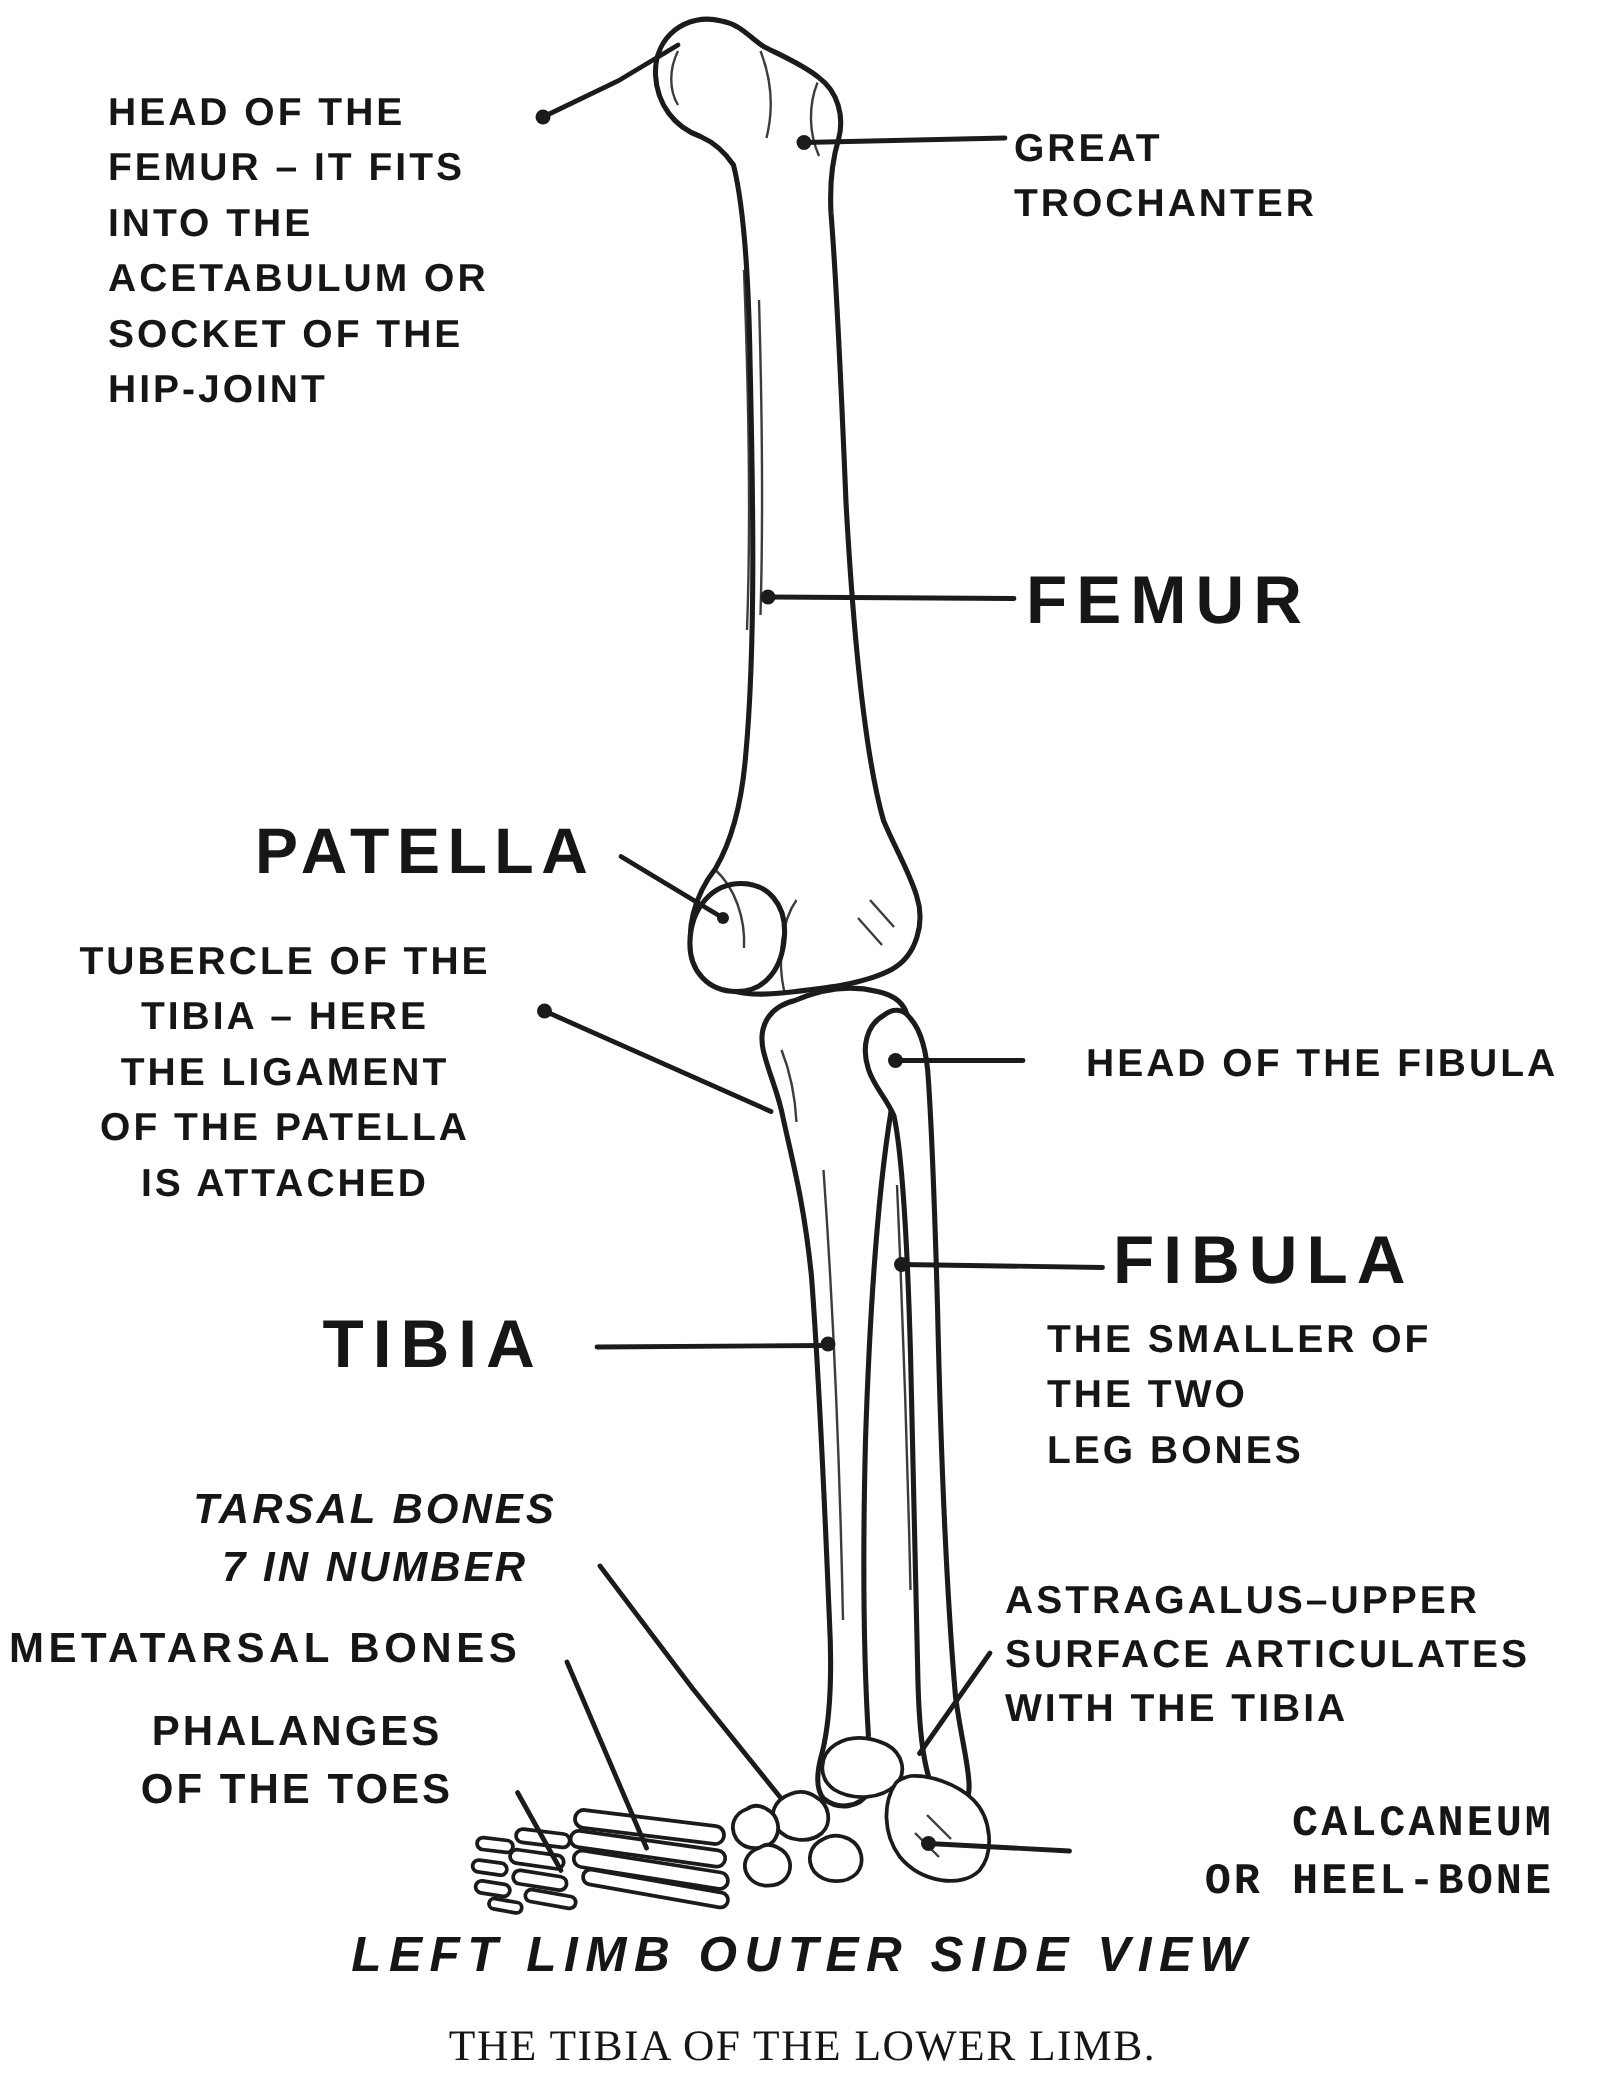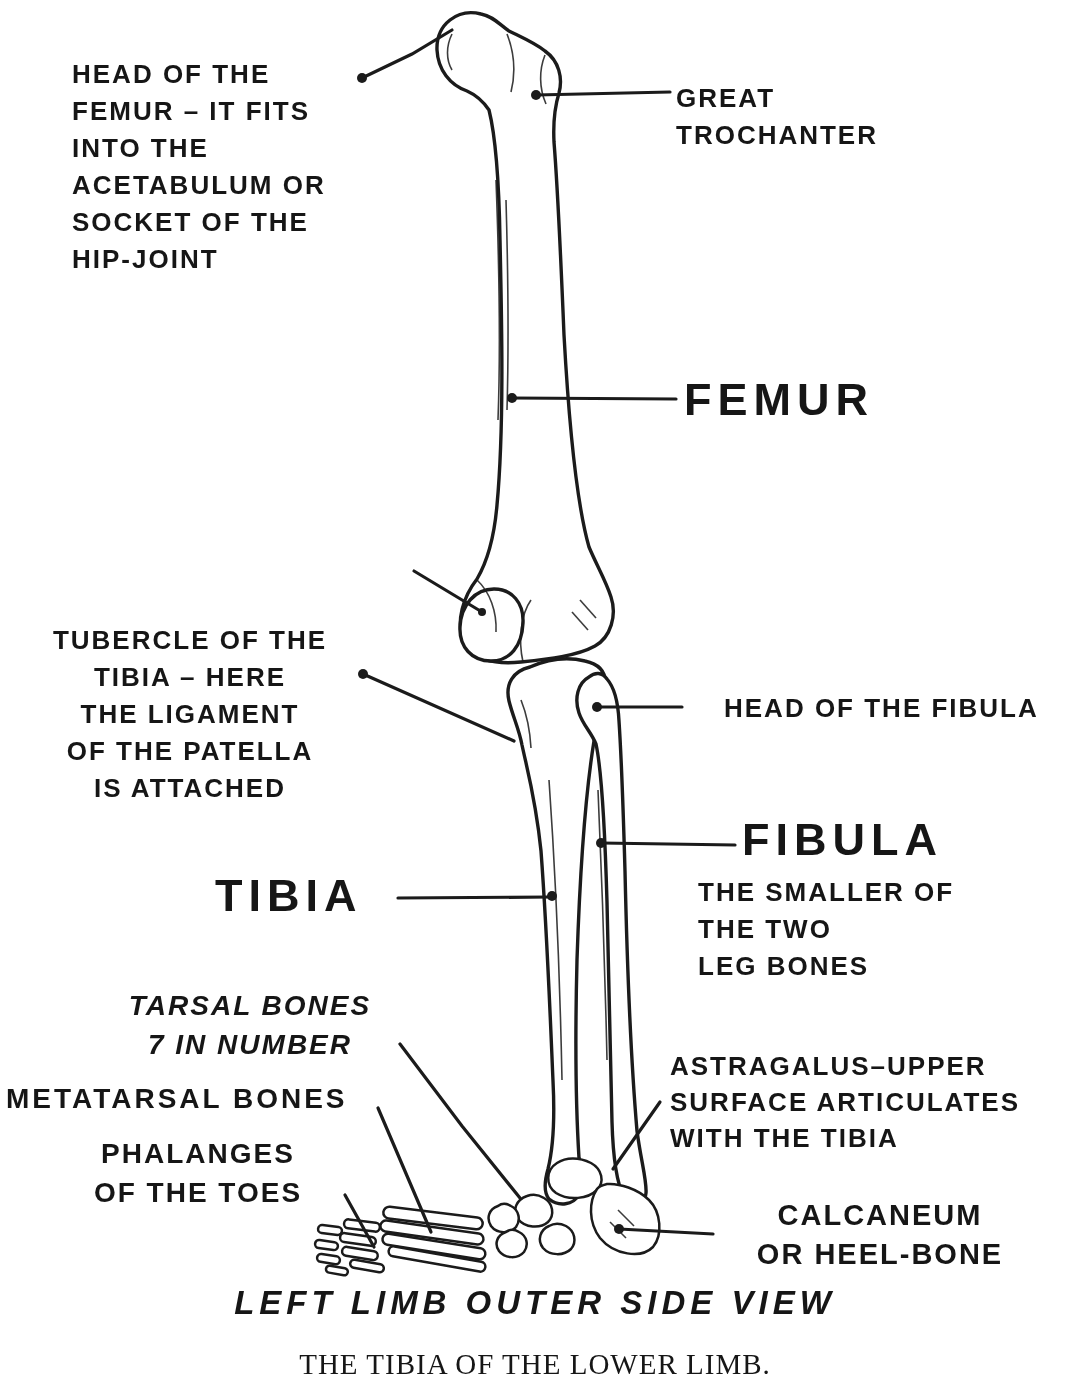--- a/index.html
+++ b/index.html
@@ -29,21 +29,21 @@
   #lbl-patella      { left:170px; top:546px; letter-spacing:5px; font-size:43px; }
   #lbl-tubercle     { left:14px;  top:622px; width:352px; text-align:center; }
   #lbl-head-fibula  { left:688px; top:690px; width:380px;margin-left:36px; }
   #lbl-fibula       { left:742px; top:816px; }
   #lbl-fibula-note  { left:698px; top:874px; width:336px; text-align:left; }
   #lbl-tibia        { left:215px; top:872px; }
   #lbl-tarsal       { left:100px; top:986px; width:300px; text-align:center; font-size:28px; line-height:39px;font-style:italic; }
   #lbl-metatarsal   { left:6px;   top:1080px; font-size:28px; letter-spacing:3px; }
   #lbl-phalanges    { left:52px;  top:1134px; width:292px; text-align:center; font-size:28px; line-height:39px; }
   #lbl-astragalus   { left:670px; top:1048px; width:400px; line-height:36px; }
-  #lbl-calcaneum    { left:724px; top:1196px; width:312px; text-align:center; font-size:29px; line-height:39px; }
+  #lbl-calcaneum    { left:724px; top:1196px; width:312px; text-align:right; font-size:29px; line-height:39px;font-family:Liberation Mono, monospace; }
 
   .caption {
     position:absolute; left:0; right:0; top:1284px;
     text-align:center;
     font-style:italic; font-weight:700;
     font-size:33px; letter-spacing:5px;
   }
   .fig-title {
     position:absolute; left:0; right:0; top:1348px;
     text-align:center;
@@ -197,20 +197,21 @@
 
   <div id="lbl-head-femur" class="lbl small">HEAD OF THE
 FEMUR – IT FITS
 INTO THE
 ACETABULUM OR
 SOCKET OF THE
 HIP-JOINT</div>
   <div id="lbl-great-troch" class="lbl small">GREAT
 TROCHANTER</div>
   <div id="lbl-femur" class="lbl big">FEMUR</div>
+  <div id="lbl-patella" class="lbl big">PATELLA</div>
   <div id="lbl-tubercle" class="lbl small">TUBERCLE OF THE
 TIBIA – HERE
 THE LIGAMENT
 OF THE PATELLA
 IS ATTACHED</div>
   <div id="lbl-head-fibula" class="lbl small">HEAD OF THE FIBULA</div>
   <div id="lbl-fibula" class="lbl big">FIBULA</div>
   <div id="lbl-fibula-note" class="lbl small">THE SMALLER OF
 THE TWO
 LEG BONES</div>

